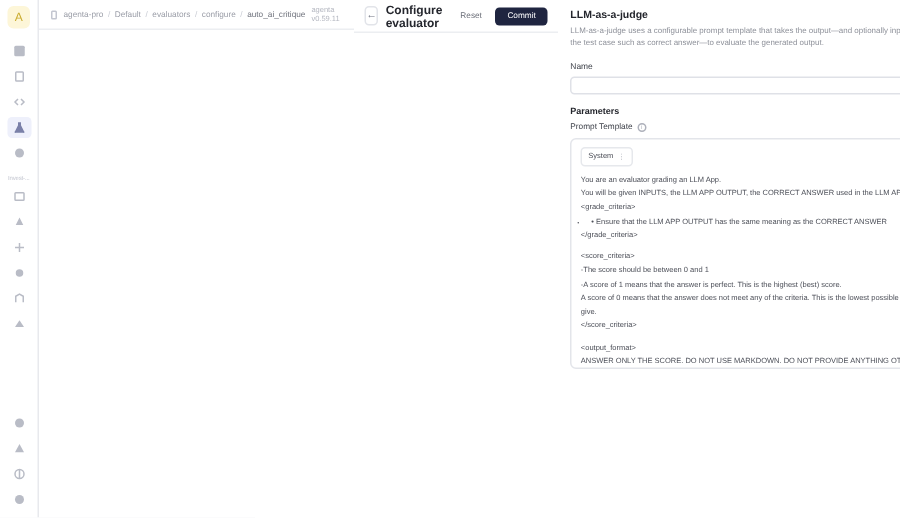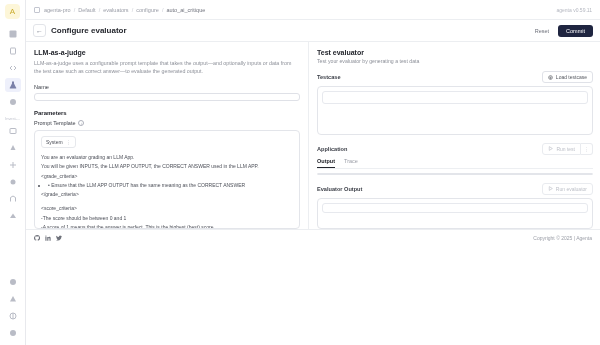--- a/index.html
+++ b/index.html
@@ -33,21 +33,21 @@
   .side-icon.active { background: #eef0fb; color: #7a80a8; }
   .side-label {
     font-size: 4px; color: #c2c5cf; letter-spacing: -0.1px;
     margin: 4px 0 3px 0; white-space: nowrap; overflow: hidden;
     width: 24px; text-align: center;
   }
   .side-spacer { flex: 1 1 auto; }
   .side-bottom { padding-bottom: 4px; }
 
   
-  .main { flex: 1 1 auto; display: flex; flex-direction: column; height: 246px; min-width: 0; }
+  .main { flex: 1 1 auto; display: flex; flex-direction: row; height: 246px; min-width: 0; }
 
   .topbar {
     height: 20px; flex: 0 0 20px; background: #fff;
     border-bottom: 1px solid #eceef1;
     display: flex; align-items: center; padding: 0 8px; gap: 4px;
   }
   .crumb-icon { width: 6px; height: 6px; border: 0.7px solid #c3c6d0; border-radius: 1px; }
   .breadcrumb { font-size: 5.5px; color: #9a9da7; white-space: nowrap; }
   .breadcrumb .sep { color: #c9ccd4; margin: 0 1.5px; }
   .breadcrumb .last { color: #70737d; }

